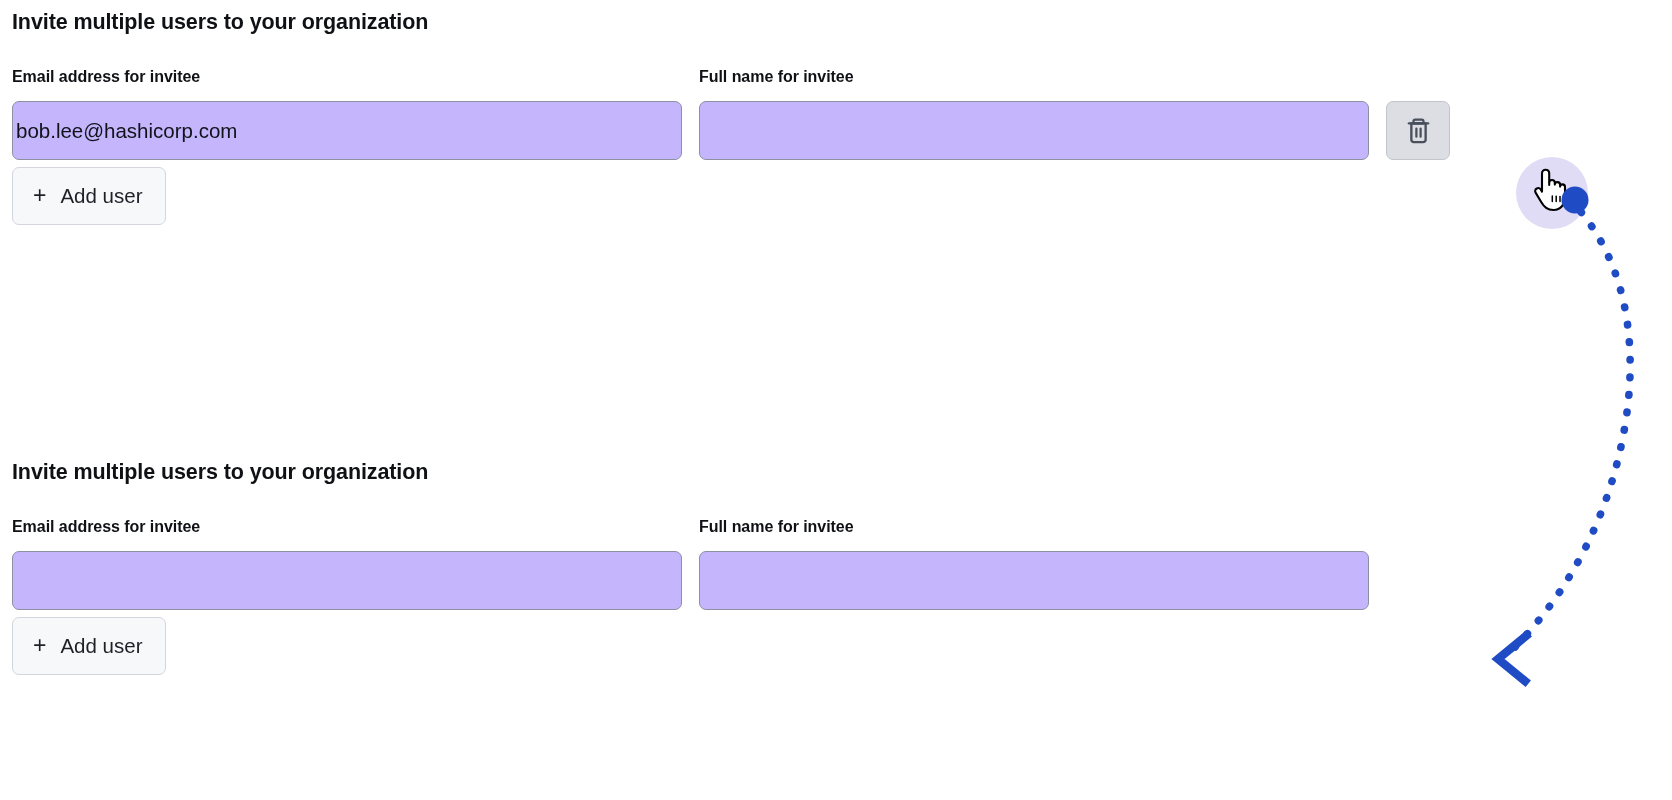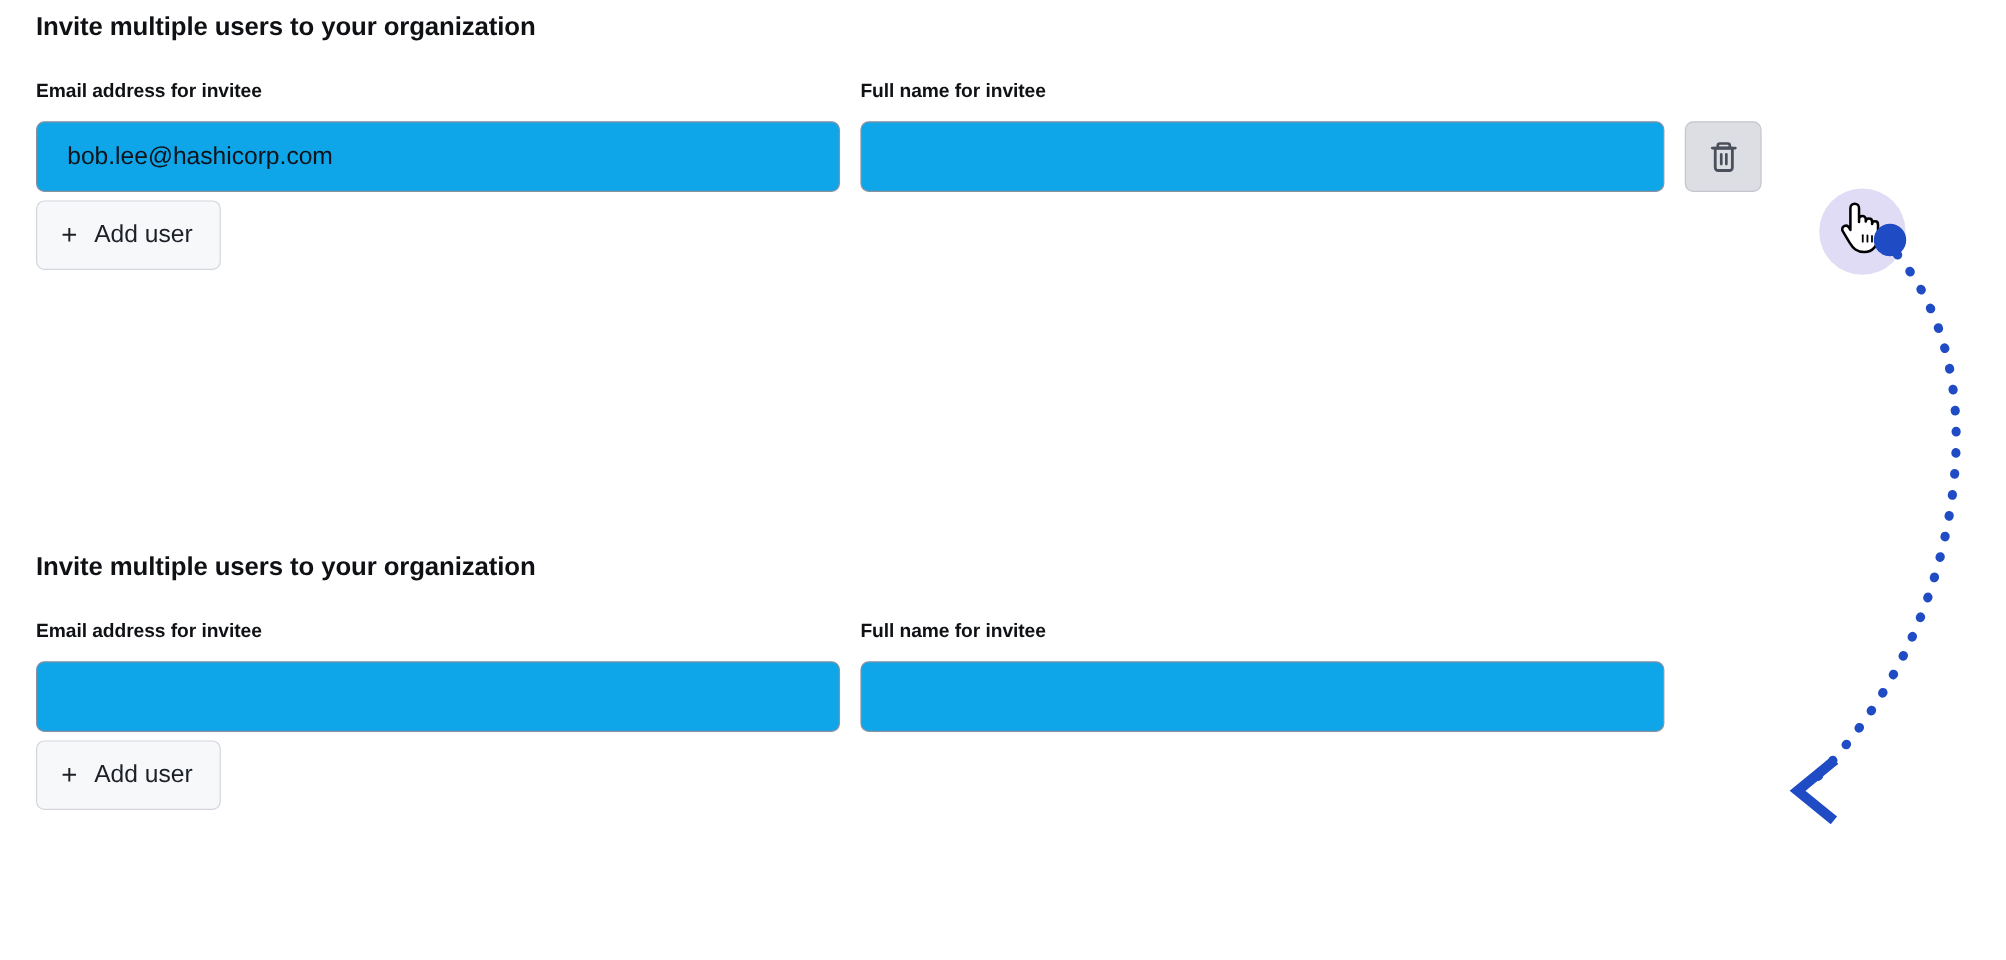--- a/index.html
+++ b/index.html
@@ -18,21 +18,21 @@
   }
 
   .page {
     position: absolute;
     inset: 0;
   }
 
   
   .invite-section {
     position: absolute;
-    left: 30px;
+    left: 12px;
     width: 1620px;
   }
   #section-1 { top: 10px; }
   #section-2 { top: 460px; }
 
   .section-heading {
     font-size: 21.5px;
     font-weight: 700;
     letter-spacing: -0.1px;
     line-height: 1.2;
@@ -64,22 +64,22 @@
     margin-bottom: 12px;
   }
 
   .text-input {
     box-sizing: border-box;
     display: block;
     width: 100%;
     height: 59px;
     border: 1.6px solid #8c91a0;
     border-radius: 7px;
-    background: #0ea5e9;
-    padding: 0 25px;
+    background: #c4b5fd;
+    padding: 0 3px;
     font-family: "Liberation Sans", sans-serif;
     font-size: 20.5px;
     color: #101319;
     outline: none;
   }
   .text-input::placeholder { color: #9aa0ae; }
 
   
   .delete-btn {
     position: absolute;

